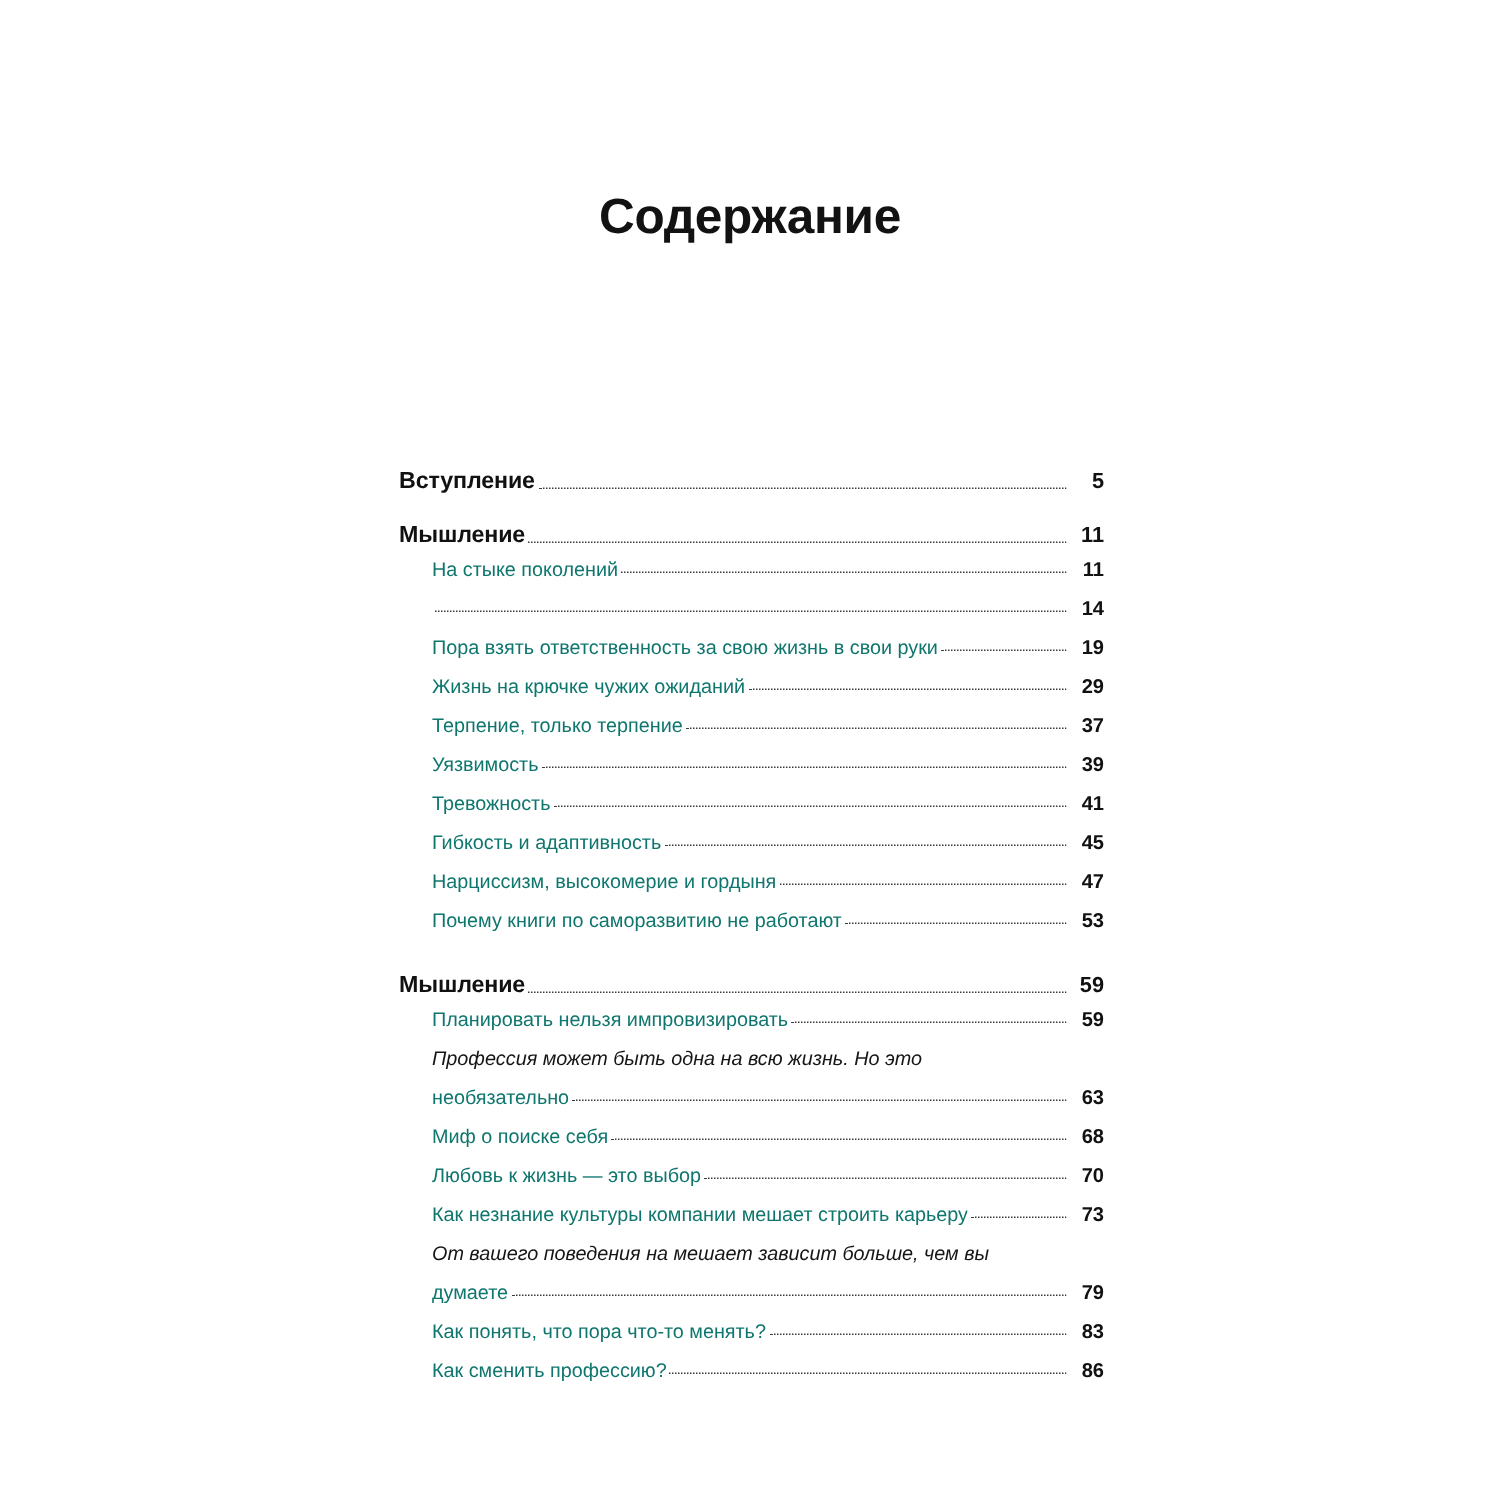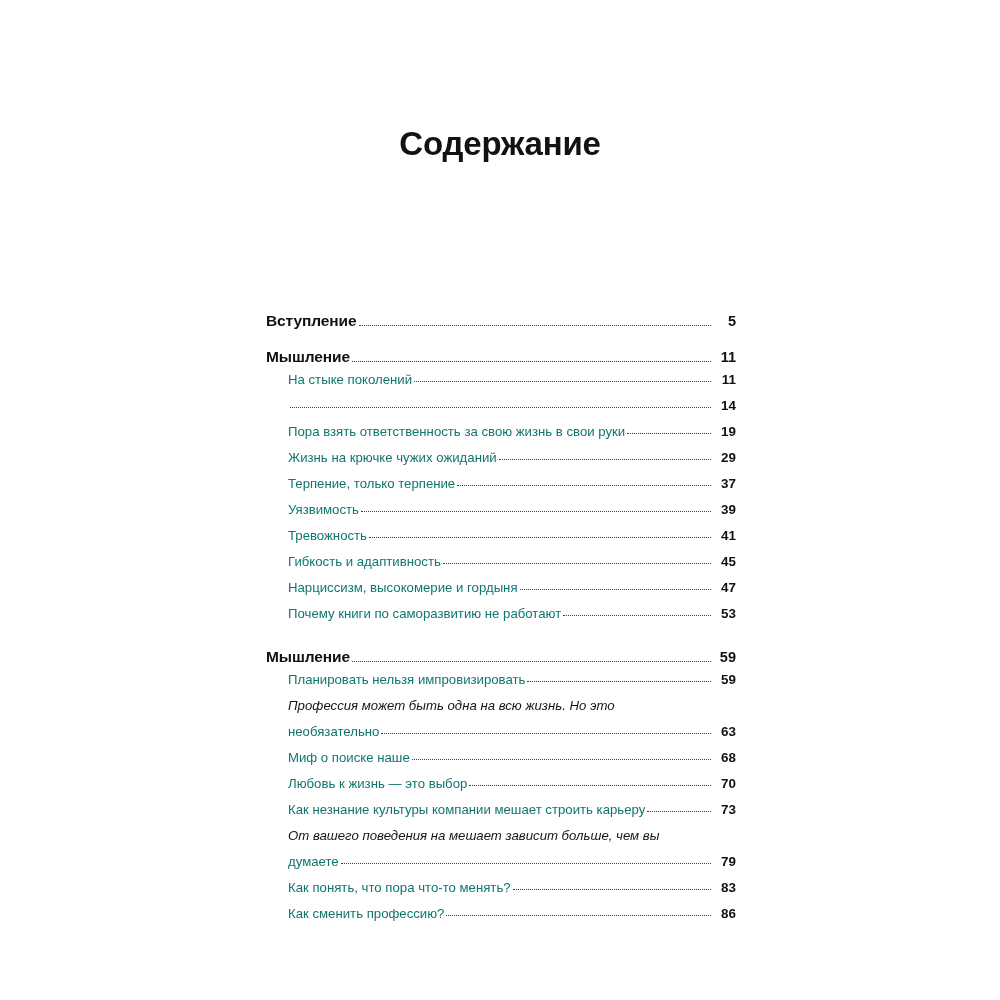--- a/index.html
+++ b/index.html
@@ -229,21 +229,21 @@
       <div>
         <div class="entry-wrap-first">Профессия может быть одна на всю жизнь. Но это</div>
         <div class="toc-row entry-row">
           <span class="toc-label">необязательно</span>
           <span class="toc-leader"></span>
           <span class="toc-page">63</span>
         </div>
       </div>
 
       <div class="toc-row entry-row">
-        <span class="toc-label">Миф о поиске наше</span>
+        <span class="toc-label">Миф о поиске себя</span>
         <span class="toc-leader"></span>
         <span class="toc-page">68</span>
       </div>
       <div class="toc-row entry-row">
         <span class="toc-label">Любовь к жизнь — это выбор</span>
         <span class="toc-leader"></span>
         <span class="toc-page">70</span>
       </div>
       <div class="toc-row entry-row">
         <span class="toc-label">Как незнание культуры компании мешает строить карьеру</span>

